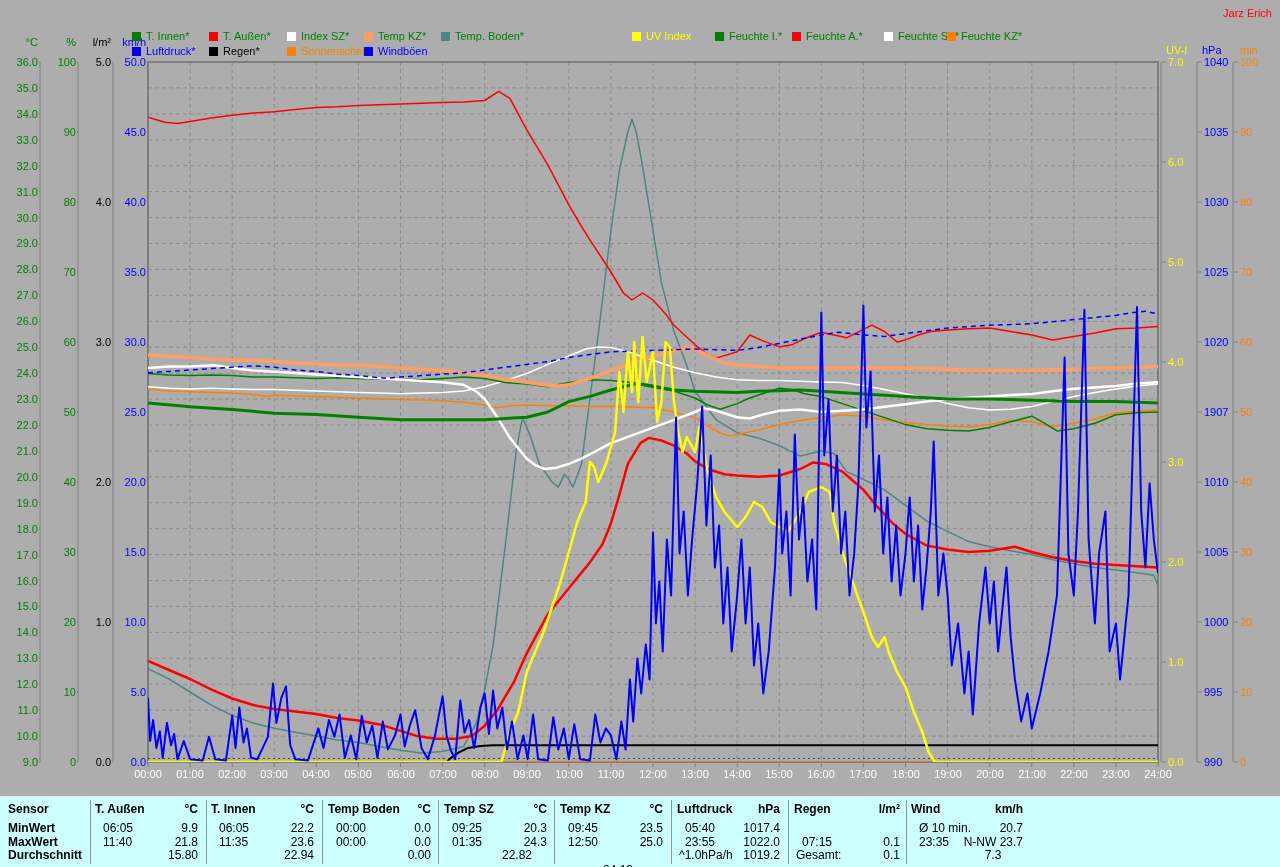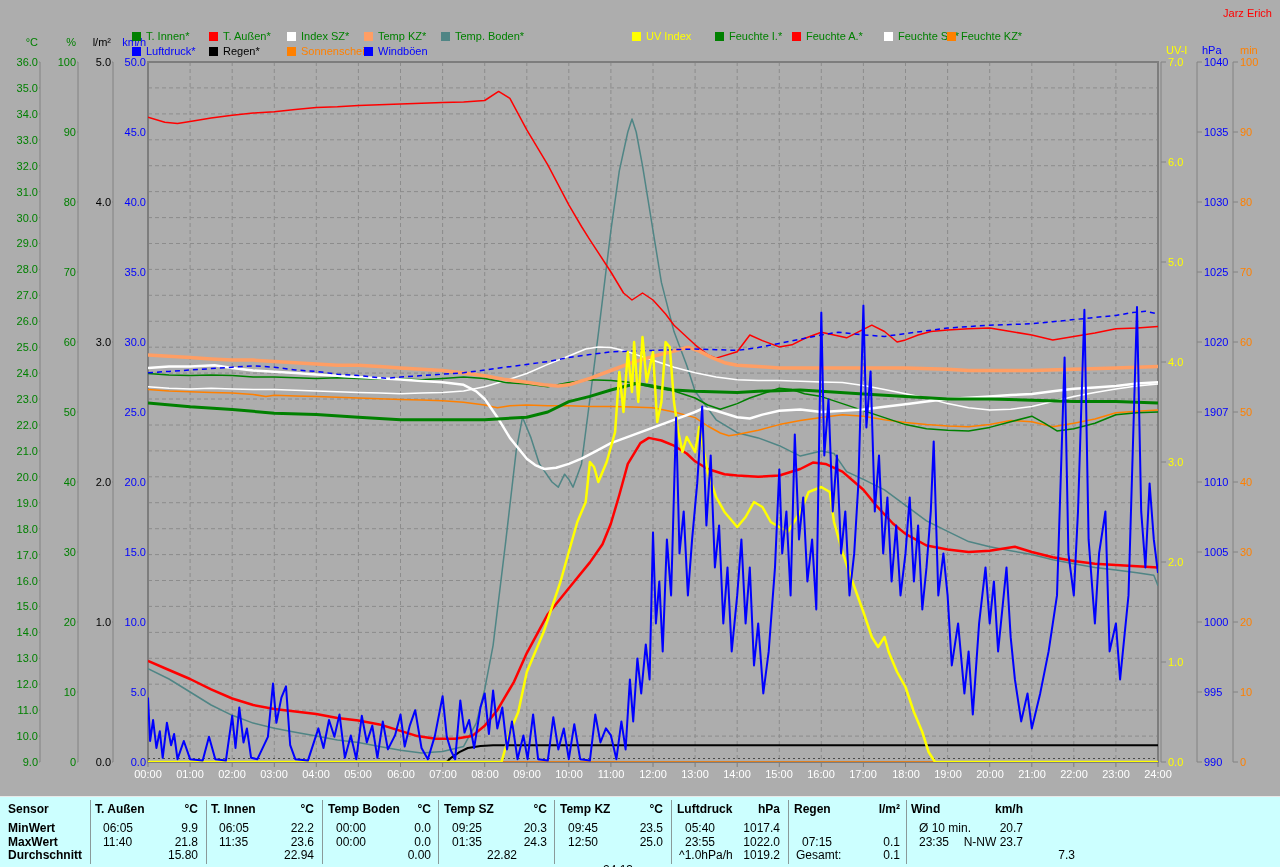--- a/index.html
+++ b/index.html
@@ -388,21 +388,21 @@
       <div class="tc" style="left:371px;top:25px;width:60px;text-align:right">0.0</div>
       <div class="tc" style="left:336px;top:39px">00:00</div>
       <div class="tc" style="left:351px;top:39px;width:80px;text-align:right">0.0</div>
       <div class="tc" style="left:371px;top:52px;width:60px;text-align:right">0.00</div>
       <div class="tc b" style="left:444px;top:6px">Temp SZ</div>
       <div class="tc b" style="left:497px;top:6px;width:50px;text-align:right">°C</div>
       <div class="tc" style="left:452px;top:25px">09:25</div>
       <div class="tc" style="left:487px;top:25px;width:60px;text-align:right">20.3</div>
       <div class="tc" style="left:452px;top:39px">01:35</div>
       <div class="tc" style="left:467px;top:39px;width:80px;text-align:right">24.3</div>
-      <div class="tc" style="left:487px;top:52px;width:60px;text-align:left">22.82</div>
+      <div class="tc" style="left:487px;top:52px;width:60px;text-align:center">22.82</div>
       <div class="tc b" style="left:560px;top:6px">Temp KZ</div>
       <div class="tc b" style="left:613px;top:6px;width:50px;text-align:right">°C</div>
       <div class="tc" style="left:568px;top:25px">09:45</div>
       <div class="tc" style="left:603px;top:25px;width:60px;text-align:right">23.5</div>
       <div class="tc" style="left:568px;top:39px">12:50</div>
       <div class="tc" style="left:583px;top:39px;width:80px;text-align:right">25.0</div>
       <div class="tc" style="left:603px;top:67px;width:60px;text-align:left">24.13</div>
       <div class="tc b" style="left:677px;top:6px">Luftdruck</div>
       <div class="tc b" style="left:730px;top:6px;width:50px;text-align:right">hPa</div>
       <div class="tc" style="left:685px;top:25px">05:40</div>
@@ -416,15 +416,15 @@
       <div class="tc" style="left:802px;top:39px">07:15</div>
       <div class="tc" style="left:820px;top:39px;width:80px;text-align:right">0.1</div>
       <div class="tc" style="left:796px;top:52px">Gesamt:</div>
       <div class="tc" style="left:840px;top:52px;width:60px;text-align:right">0.1</div>
       <div class="tc b" style="left:911px;top:6px">Wind</div>
       <div class="tc b" style="left:973px;top:6px;width:50px;text-align:right">km/h</div>
       <div class="tc" style="left:919px;top:25px">Ø 10 min.</div>
       <div class="tc" style="left:963px;top:25px;width:60px;text-align:right">20.7</div>
       <div class="tc" style="left:919px;top:39px">23:35</div>
       <div class="tc" style="left:943px;top:39px;width:80px;text-align:right">N-NW 23.7</div>
-      <div class="tc" style="left:1015px;top:52px;width:60px;text-align:right">7.3</div>
+      <div class="tc" style="left:963px;top:52px;width:60px;text-align:center">7.3</div>
     </div>
 </div>
 
 </body></html>

